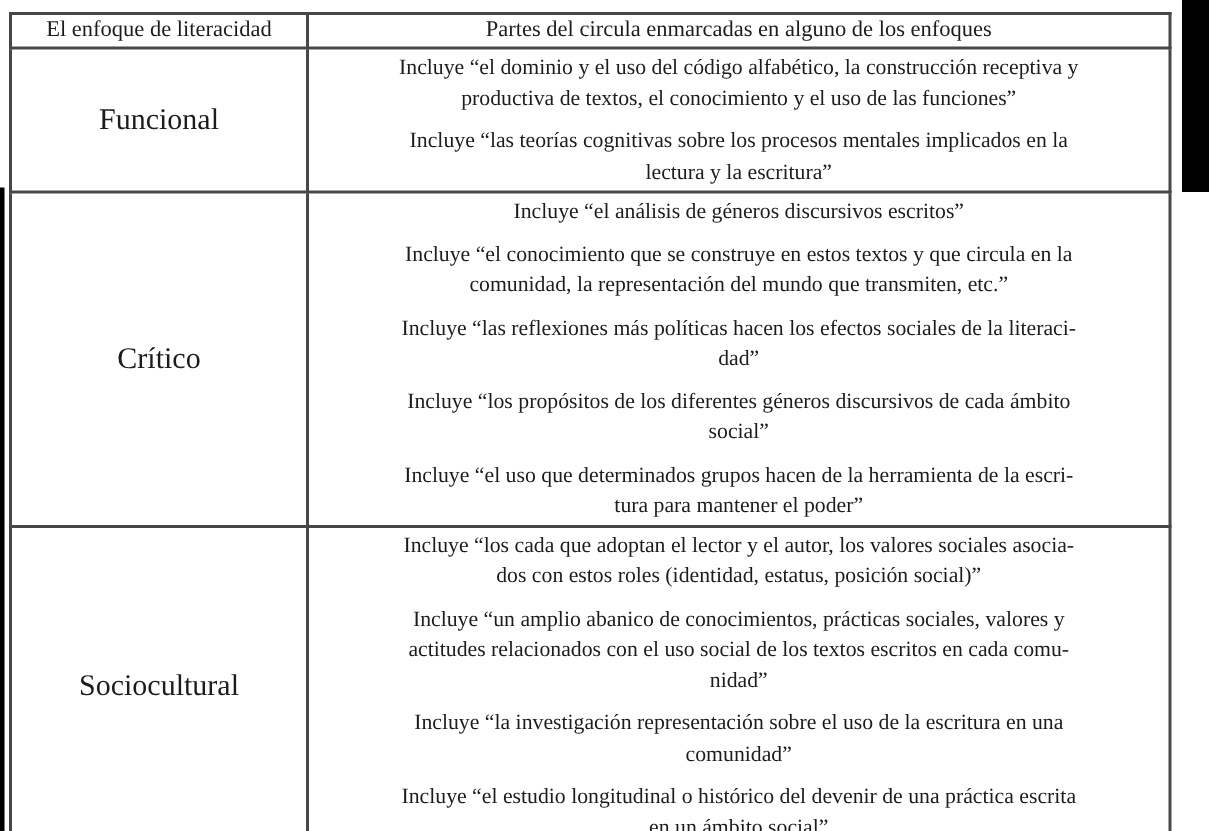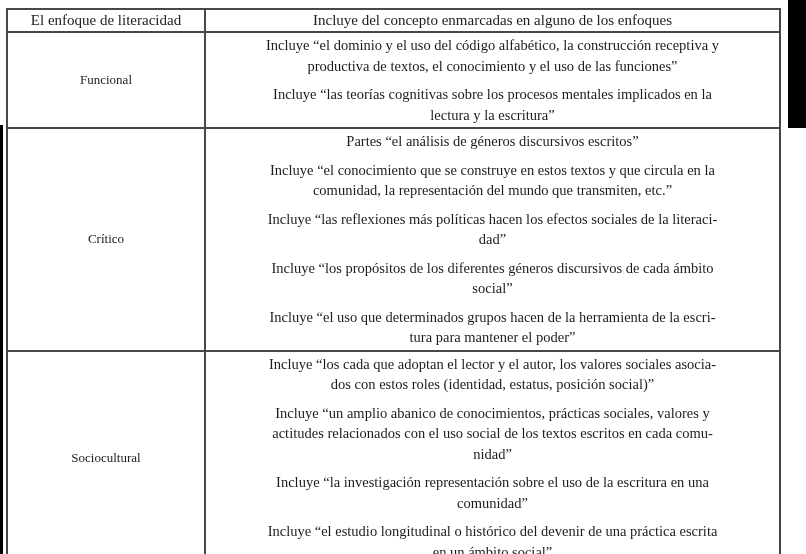--- a/index.html
+++ b/index.html
@@ -43,21 +43,21 @@
   table.literacy th{
     font-weight:normal;
     font-size:15px;
     height:21px;
     padding:0 4px;
     vertical-align:middle;
   }
   td.approach{
     text-align:center;
     vertical-align:middle;
-    font-size:13px;
+    font-size:20px;
     padding:0 6px;
   }
   td.items{
     padding:2px 6px;
     vertical-align:middle;
   }
   td.items p{
     margin:0;
     font-size:14.5px;
     line-height:20.5px;
@@ -78,37 +78,37 @@
   <div class="artifact-left"></div>
 
   <table class="literacy">
     <colgroup>
       <col style="width:198px">
       <col style="width:575px">
     </colgroup>
     <thead>
       <tr>
         <th>El enfoque de literacidad</th>
-        <th>Incluye del concepto enmarcadas en alguno de los enfoques</th>
+        <th>Partes del circula enmarcadas en alguno de los enfoques</th>
       </tr>
     </thead>
     <tbody>
       <tr class="row-funcional">
         <td class="approach">Funcional</td>
         <td class="items">
           <p>Incluye “el dominio y el uso del código alfabético, la construcción receptiva y
 productiva de textos, el conocimiento y el uso de las funciones”</p>
           <p>Incluye “las teorías cognitivas sobre los procesos mentales implicados en la
 lectura y la escritura”</p>
         </td>
       </tr>
       <tr class="row-critico">
         <td class="approach">Crítico</td>
         <td class="items">
-          <p>Partes “el análisis de géneros discursivos escritos”</p>
+          <p>Incluye “el análisis de géneros discursivos escritos”</p>
           <p>Incluye “el conocimiento que se construye en estos textos y que circula en la
 comunidad, la representación del mundo que transmiten, etc.”</p>
           <p>Incluye “las reflexiones más políticas hacen los efectos sociales de la literaci-
 dad”</p>
           <p>Incluye “los propósitos de los diferentes géneros discursivos de cada ámbito
 social”</p>
           <p>Incluye “el uso que determinados grupos hacen de la herramienta de la escri-
 tura para mantener el poder”</p>
         </td>
       </tr>

